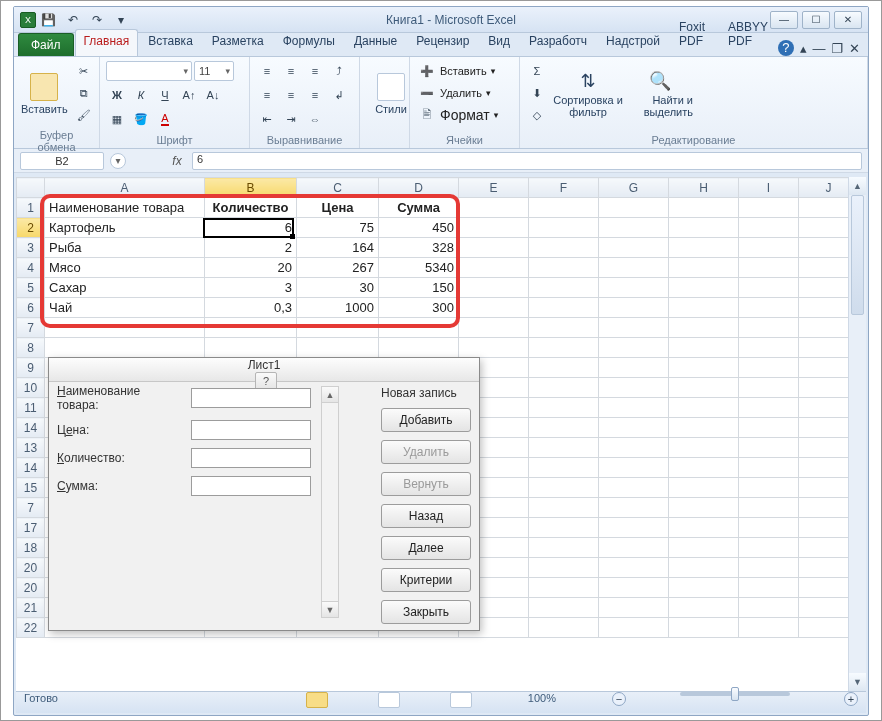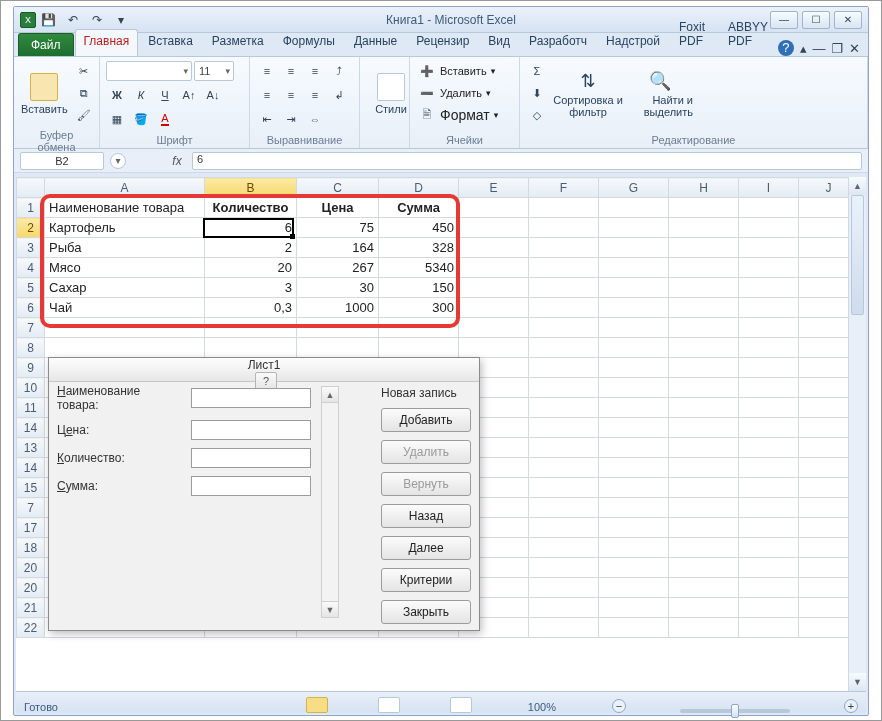--- a/index.html
+++ b/index.html
@@ -60,21 +60,21 @@
   .fieldrow label u{text-decoration:underline;}
   .fieldrow input{width:120px;height:20px;border:1px solid #9c9c9c;background:#fff;font-size:12px;padding:0 4px;}
   .formbtns{position:absolute;right:0;top:2px;width:90px;display:flex;flex-direction:column;gap:8px;}
   .formbtns .lbl{font-size:12px;color:#333;text-align:left;padding-bottom:0;}
   .formbtns button{height:24px;border:1px solid #9c9c9c;background:linear-gradient(#fbfbfb,#e4e4e4);border-radius:3px;font-size:12px;color:#222;}
   .formbtns button:disabled{color:#9a9a9a;}
   .vscroll{position:absolute;top:2px;left:264px;width:18px;height:232px;border:1px solid #cfcfcf;background:#f3f3f3;}
   .vscroll .ar{height:16px;background:linear-gradient(#fafafa,#e5e5e5);border-bottom:1px solid #cfcfcf;text-align:center;font-size:9px;color:#666;line-height:16px;}
   .vscroll .arb{height:16px;position:absolute;bottom:0;left:0;right:0;background:linear-gradient(#fafafa,#e5e5e5);border-top:1px solid #cfcfcf;text-align:center;font-size:9px;color:#666;line-height:16px;}
 
-  .status{position:absolute;left:2px;right:2px;bottom:2px;height:22px;background:linear-gradient(#e8eff8,#d6e3f3);border-top:1px solid #b8c8db;display:flex;align-items:flex-end;font-size:11px;color:#3e5b7a;padding:0 8px;gap:48px;}
+  .status{position:absolute;left:2px;right:2px;bottom:2px;height:22px;background:linear-gradient(#e8eff8,#d6e3f3);border-top:1px solid #b8c8db;display:flex;align-items:flex-start;font-size:11px;color:#3e5b7a;padding:0 8px;gap:48px;}
   .status .sp{flex:1;}
   .viewbtn{width:22px;height:16px;border:1px solid #b8c8db;background:#fff;margin-left:2px;border-radius:2px;}
   .viewbtn.active{background:#f8dd87;border-color:#d6b24a;}
   .slider{width:110px;height:4px;background:#b8c8db;border-radius:2px;margin:0 6px;position:relative;}
   .slider .th{position:absolute;top:-5px;left:50%;width:8px;height:14px;background:linear-gradient(#fafcff,#d7e3f0);border:1px solid #8ea6c4;border-radius:2px;margin-left:-4px;}
   .zminus,.zplus{width:14px;height:14px;border:1px solid #8ea6c4;border-radius:7px;background:#eaf1fb;text-align:center;line-height:12px;font-size:11px;color:#345;}
 
   .vscrollbar{position:absolute;top:170px;right:2px;width:18px;bottom:24px;background:#e8eff8;border-left:1px solid #cfd9e6;}
   .vscrollbar .arup,.vscrollbar .ardn{height:18px;background:linear-gradient(#f7fbff,#dde7f2);text-align:center;font-size:9px;line-height:18px;color:#567;}
   .vscrollbar .ardn{position:absolute;bottom:0;left:0;right:0;}

